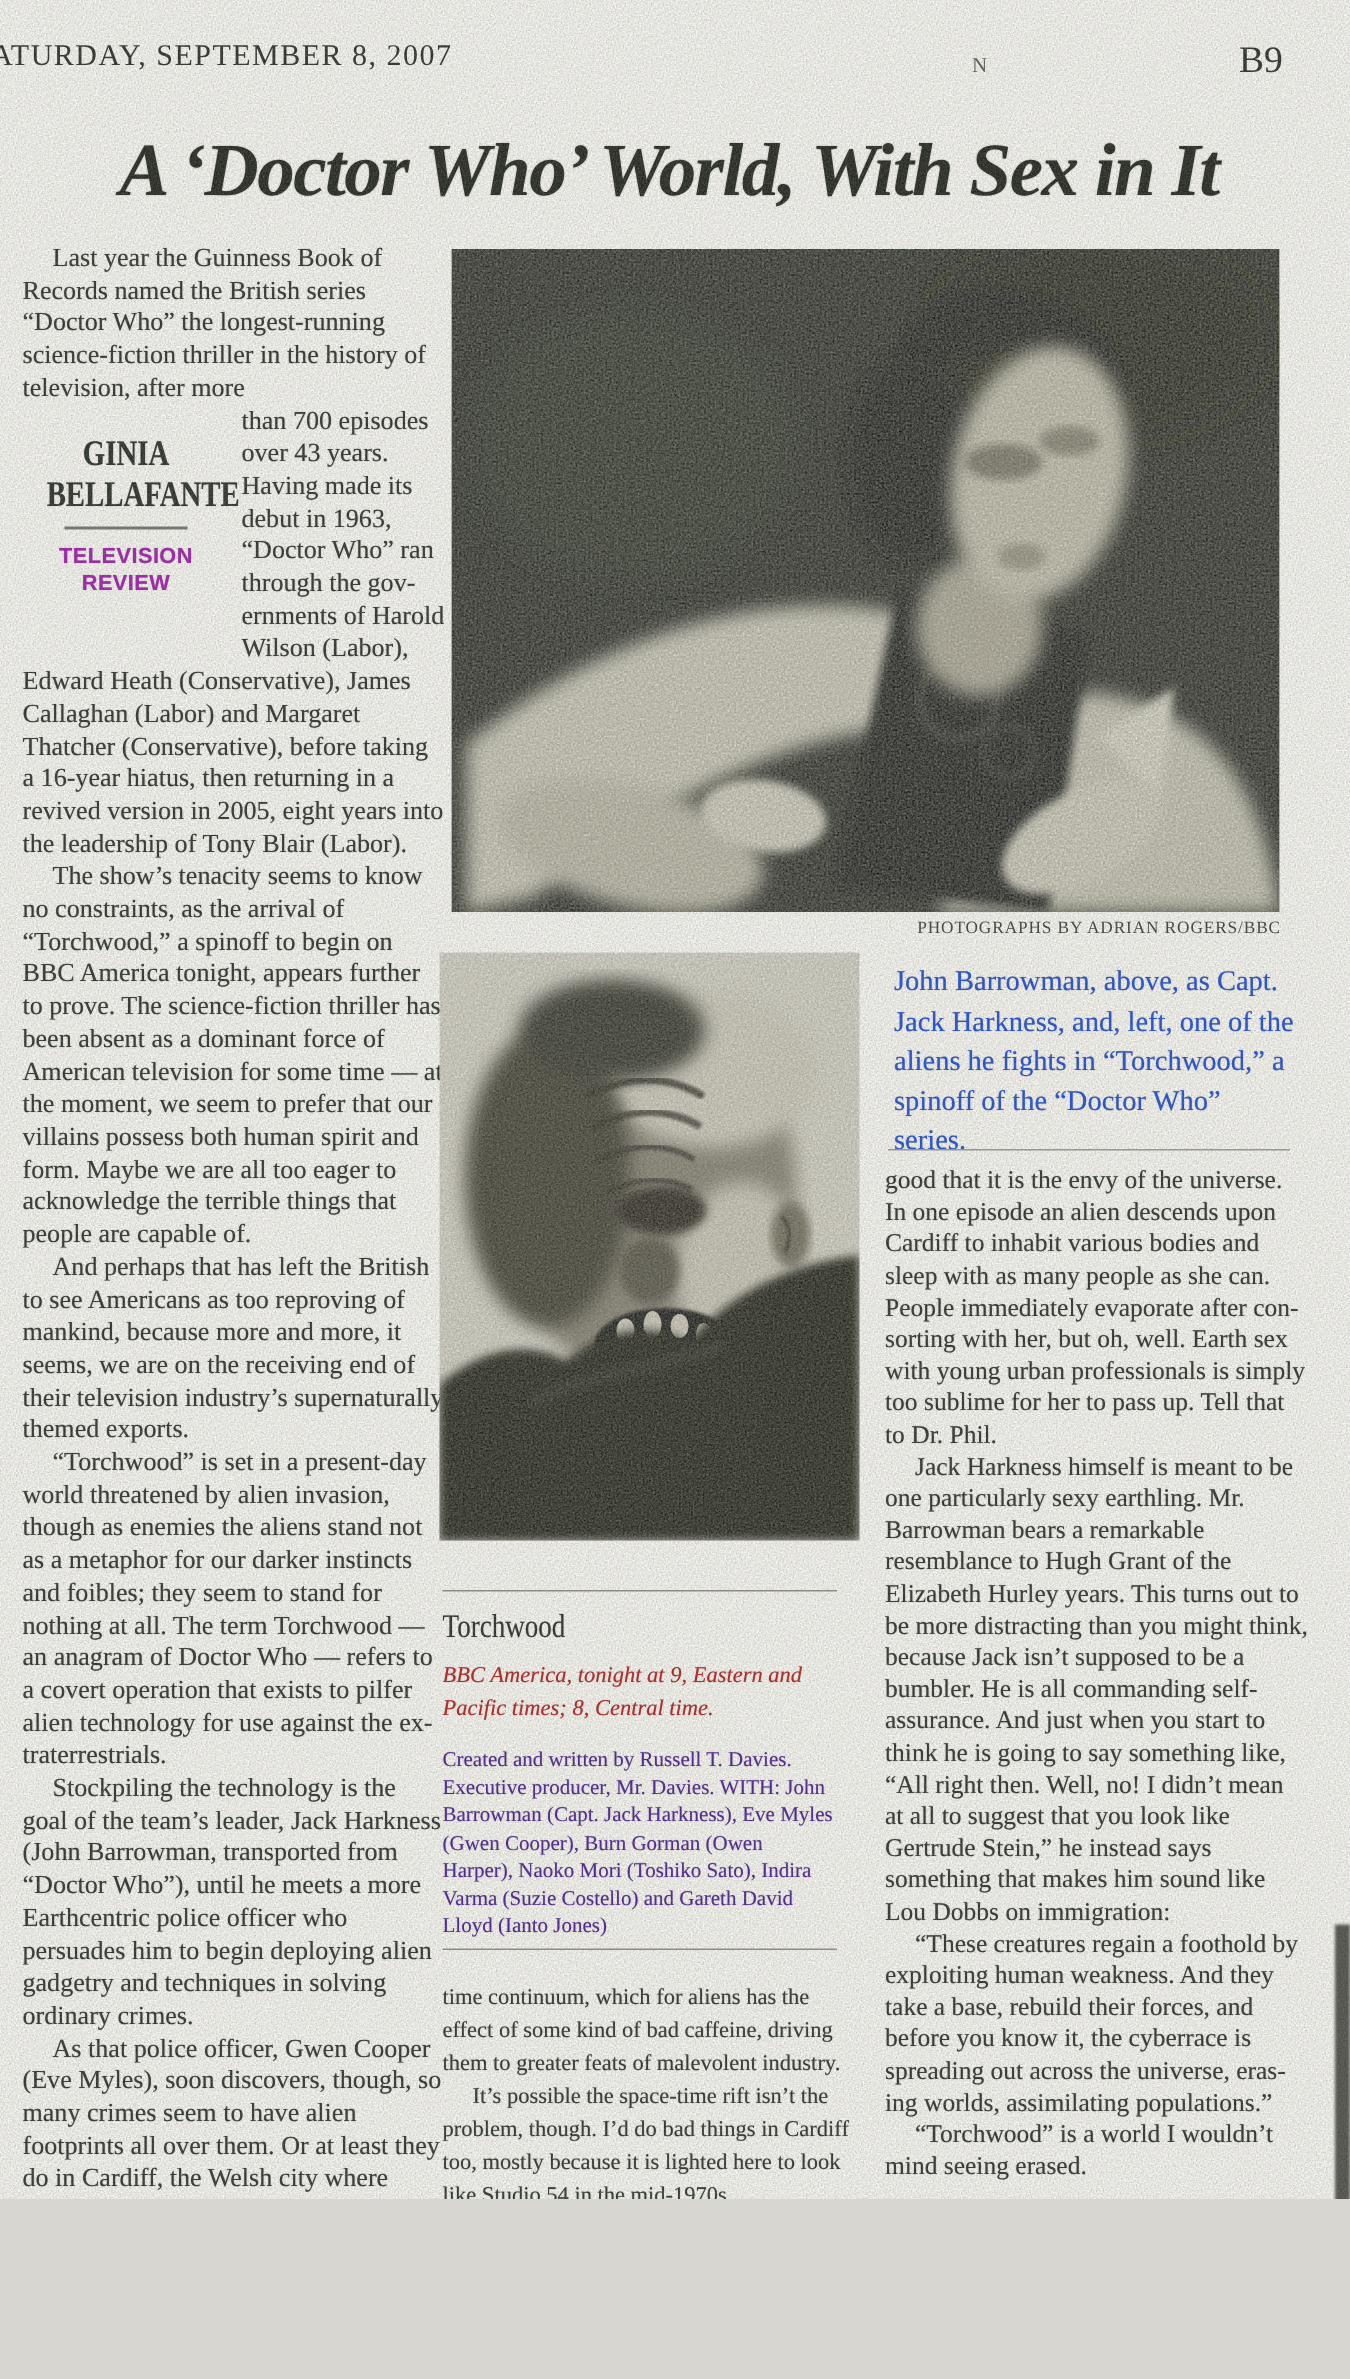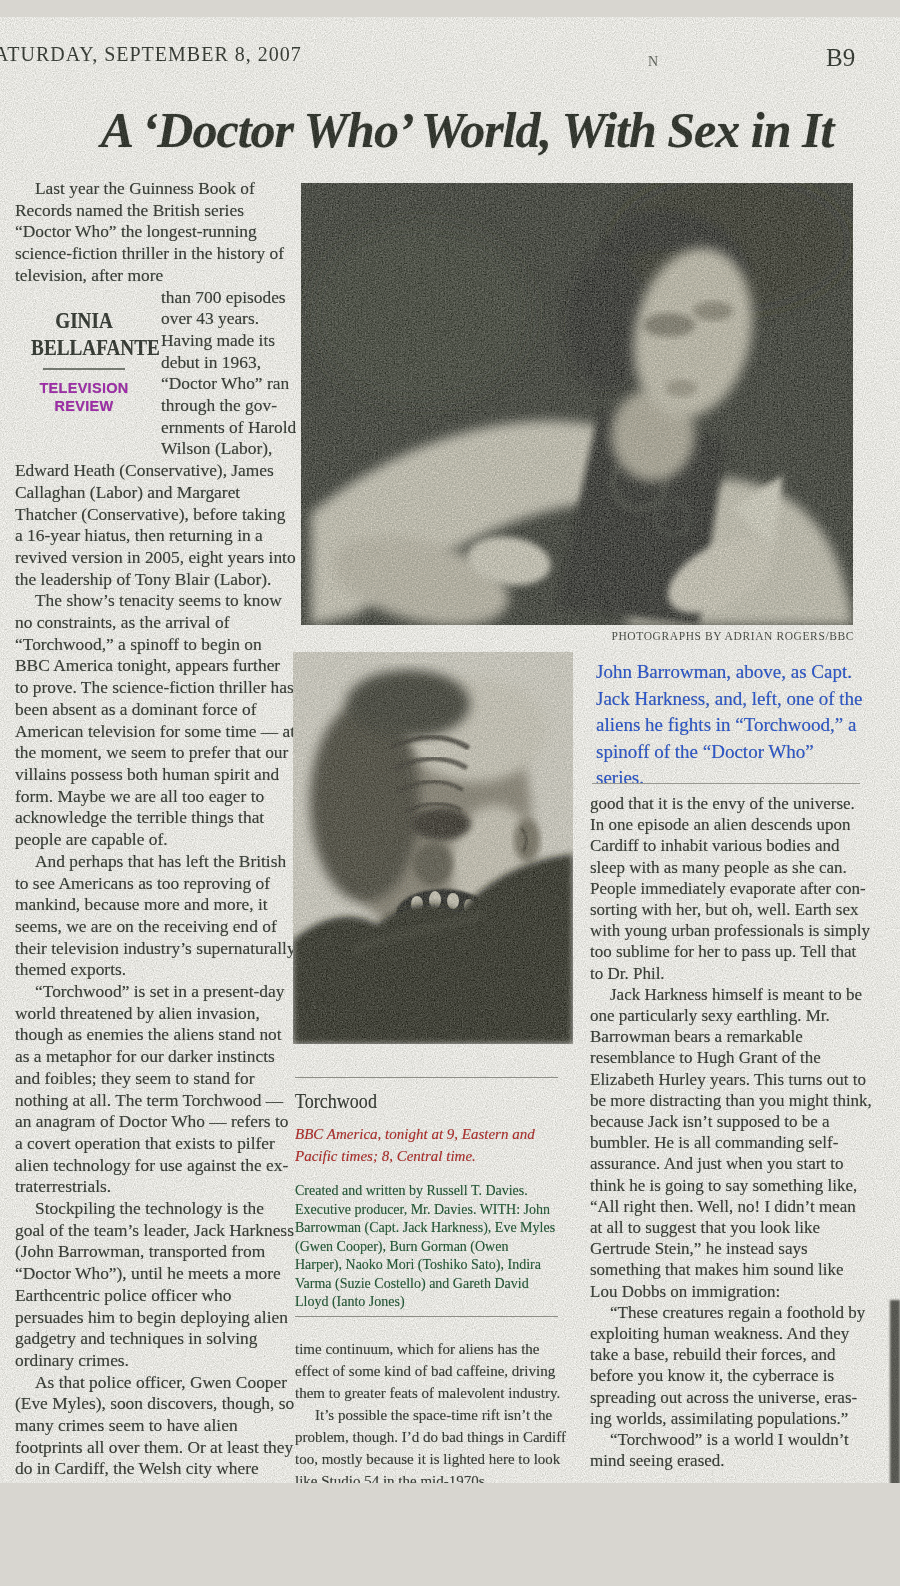--- a/index.html
+++ b/index.html
@@ -1,26 +1,26 @@
 <!DOCTYPE html>
 <html><head>
 <meta charset="utf-8">
 <style>
   html,body{margin:0;padding:0;background:#d8d6d0;}
   #page{
-    position:relative;width:900px;height:1466px;margin:17px auto;
+    position:relative;width:900px;height:1466px;margin:0 auto;
     background:#f6f5f1;overflow:hidden;
     font-family:"Liberation Serif",serif;color:#2e332d;
   }
   
   .dateline{position:absolute;left:-6px;top:26px;font-size:20px;letter-spacing:1px;color:#2b302a;white-space:nowrap;}
   .edition{position:absolute;left:648px;top:37px;font-size:14px;color:#575c55;}
   .pagenum{position:absolute;left:826px;top:27px;font-size:25px;color:#2b302a;}
   .headline{
-    position:absolute;left:35px;top:84px;width:864px;margin:0;
+    position:absolute;left:14px;top:84px;width:864px;margin:0;
     font-size:50px;line-height:58px;font-style:italic;font-weight:bold;
     letter-spacing:-1px;text-align:center;color:#252922;
     text-shadow:0 0 1px rgba(37,41,34,.45);
   }
   
   .col p{margin:0;text-indent:20px;text-align:left;}
   .col p.noindent{text-indent:0;}
   .col, .wrapblock{text-shadow:0 0 .7px rgba(46,51,45,.5);}
   .col1{position:absolute;left:15px;top:161px;width:282px;font-size:17.4px;line-height:21.7px;}
   .col2t{position:absolute;left:295px;top:1321px;width:276px;font-size:15px;line-height:22px;}
@@ -44,21 +44,21 @@
   .caprule{position:absolute;left:592px;top:766px;width:268px;border-top:1px solid #9a9a93;}
   
   .listing{
     position:absolute;left:295px;top:1060px;width:263px;height:240px;box-sizing:border-box;
     border-top:1px solid #8d8d86;border-bottom:1px solid #8d8d86;padding-top:10px;
     text-shadow:0 0 .7px rgba(46,51,45,.45);
   }
   .ltitle{font-size:22px;font-weight:normal;color:#2b302a;}
   .ltitle span{display:inline-block;transform:scaleX(.82);transform-origin:left;}
   .lsched{margin-top:9px;font-style:italic;font-size:15px;line-height:22px;color:#b91c1c;}
-  .lcred{margin-top:15px;font-size:14px;line-height:18.5px;color:#14532d;}
+  .lcred{margin-top:15px;font-size:14px;line-height:18.5px;color:#4c1d95;}
   
   .edgestrip{position:absolute;left:890px;top:1283px;width:10px;height:303px;background:#34342f;opacity:.85;filter:blur(1px);}
   .grain{position:absolute;left:0;top:0;pointer-events:none;}
   .bottomband{position:absolute;left:0;top:1576px;width:900px;height:10px;background:linear-gradient(rgba(120,118,110,0),rgba(120,118,110,.35));pointer-events:none;}
 </style>
 </head>
 <body>
 
 <div id="page">
 

